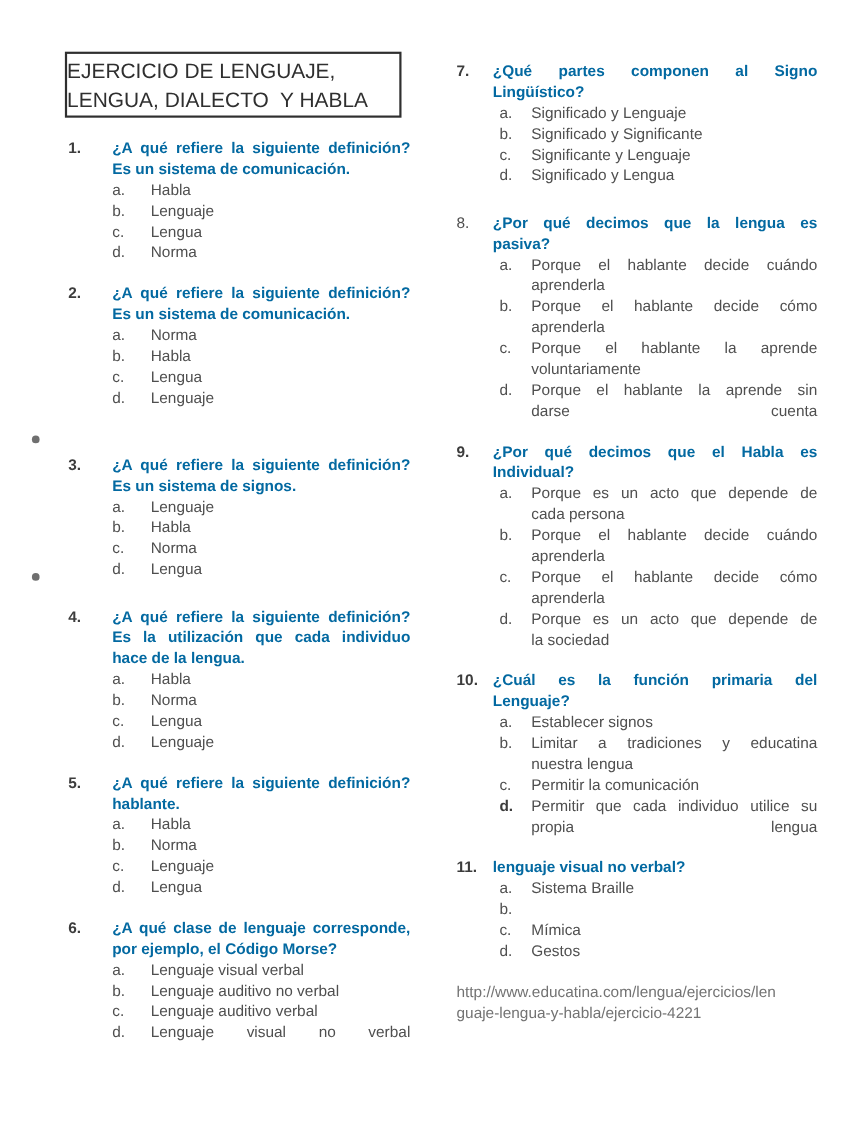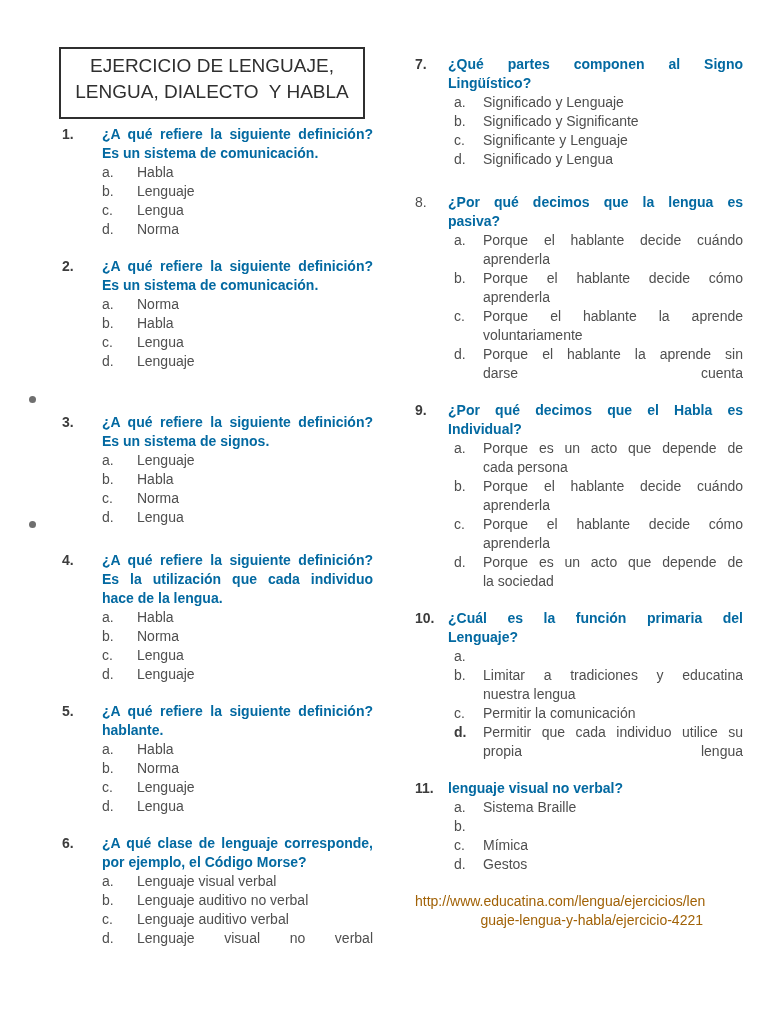--- a/index.html
+++ b/index.html
@@ -11,22 +11,22 @@
     font-family: "Liberation Sans", sans-serif;
     color: #4f4f4f;
     overflow: hidden;
   }
   .title-box {
     position: absolute;
     left: 59px;
     top: 47px;
     width: 302px;
     border: 2px solid #2f2f2f;
-    padding: 4px 0 12px 0;
-    text-align: center;
+    padding: 4px 0 0 0;
+    text-align: left;
     font-size: 19px;
     line-height: 26px;
     font-weight: 400;
     color: #2f2f2f;
   }
   .title-line { white-space: pre-wrap; }
   .bullet {
     position: absolute;
     left: 29px;
     width: 7px;
@@ -62,22 +62,22 @@
   }
   .option-row { display: flex; font-weight: 400; color: #4f4f4f; }
   .opt-letter { flex: 0 0 35px; }
   .col-right .option-row { padding-left: 6px; }
   .col-right .opt-letter { flex: 0 0 29px; }
   .opt-letter.bold { font-weight: bold; color: #3c3c3c; }
   .opt-text { flex: 1 1 auto; min-width: 0; }
   .url-block {
     margin-top: 14px;
     padding-right: 40px;
-    text-align: right;
-    color: #a16207;
+    text-align: left;
+    color: #737373;
   }
 </style>
 </head>
 <body>
 
 <div class="page">
 
   <div class="title-box">
     <div class="title-line">EJERCICIO DE LENGUAJE,</div>
     <div class="title-line">LENGUA, DIALECTO  Y HABLA</div>
@@ -418,20 +418,23 @@
         <div class="question">
           <div class="q-num">10.</div>
           <div class="q-body">
             <div class="q-text">
               <div class="q-line stretch">¿Cuál es la función primaria del</div>
               <div class="q-line">Lenguaje?</div>
             </div>
             <div class="options">
               <div class="option-row">
                 <div class="opt-letter">a.</div>
+                <div class="opt-text">
+                  <div class="opt-line">Establecer signos</div>
+                </div>
               </div>
               <div class="option-row">
                 <div class="opt-letter">b.</div>
                 <div class="opt-text">
                   <div class="opt-line stretch">Limitar a tradiciones y educatina</div>
                   <div class="opt-line">nuestra lengua</div>
                 </div>
               </div>
               <div class="option-row">
                 <div class="opt-letter">c.</div>

